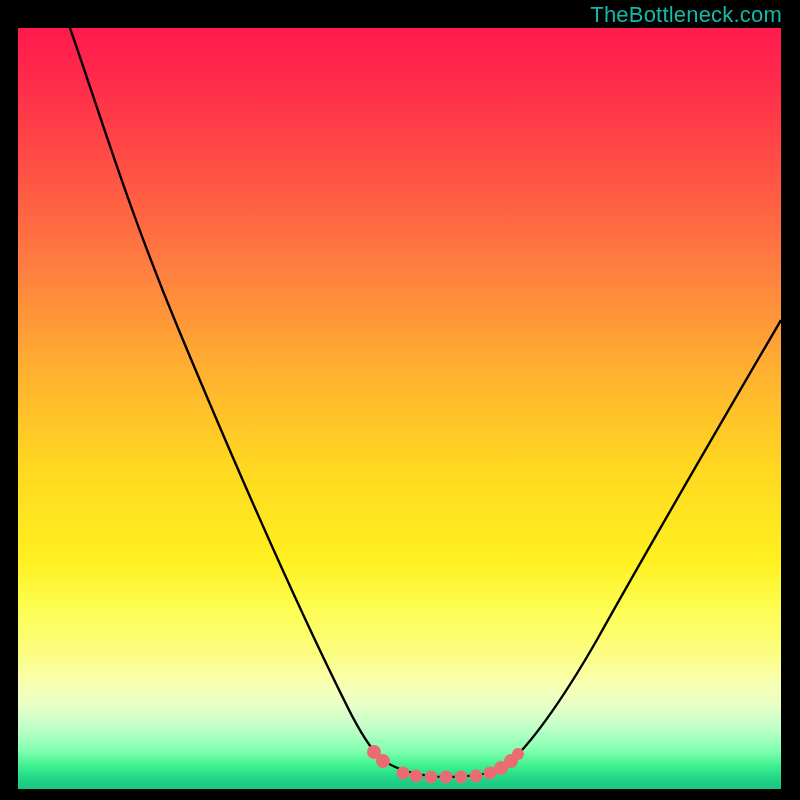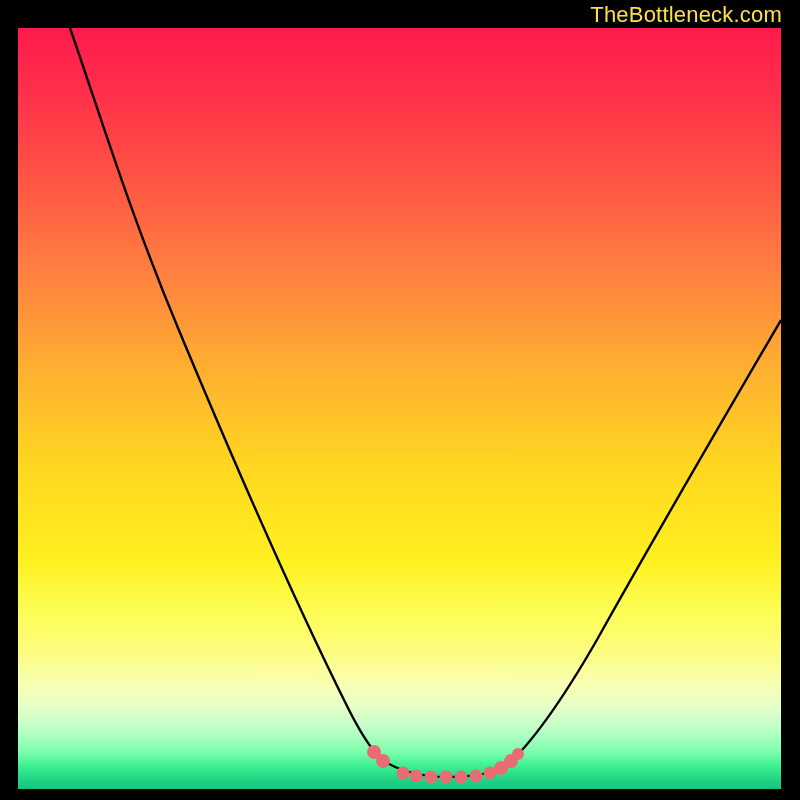--- a/index.html
+++ b/index.html
@@ -39,21 +39,21 @@
       #1dd084 99%,
       #19c77f 100%
     );
   }
   .attribution {
     position: absolute;
     top: 2px;
     right: 18px;
     font-family: Arial, Helvetica, sans-serif;
     font-size: 22px;
-    color: #fde047;
+    color: #14b8a6;
     font-weight: 400;
     letter-spacing: 0.2px;
   }
   svg.curves {
     position: absolute;
     left: 0;
     top: 0;
     width: 763px;
     height: 761px;
   }

